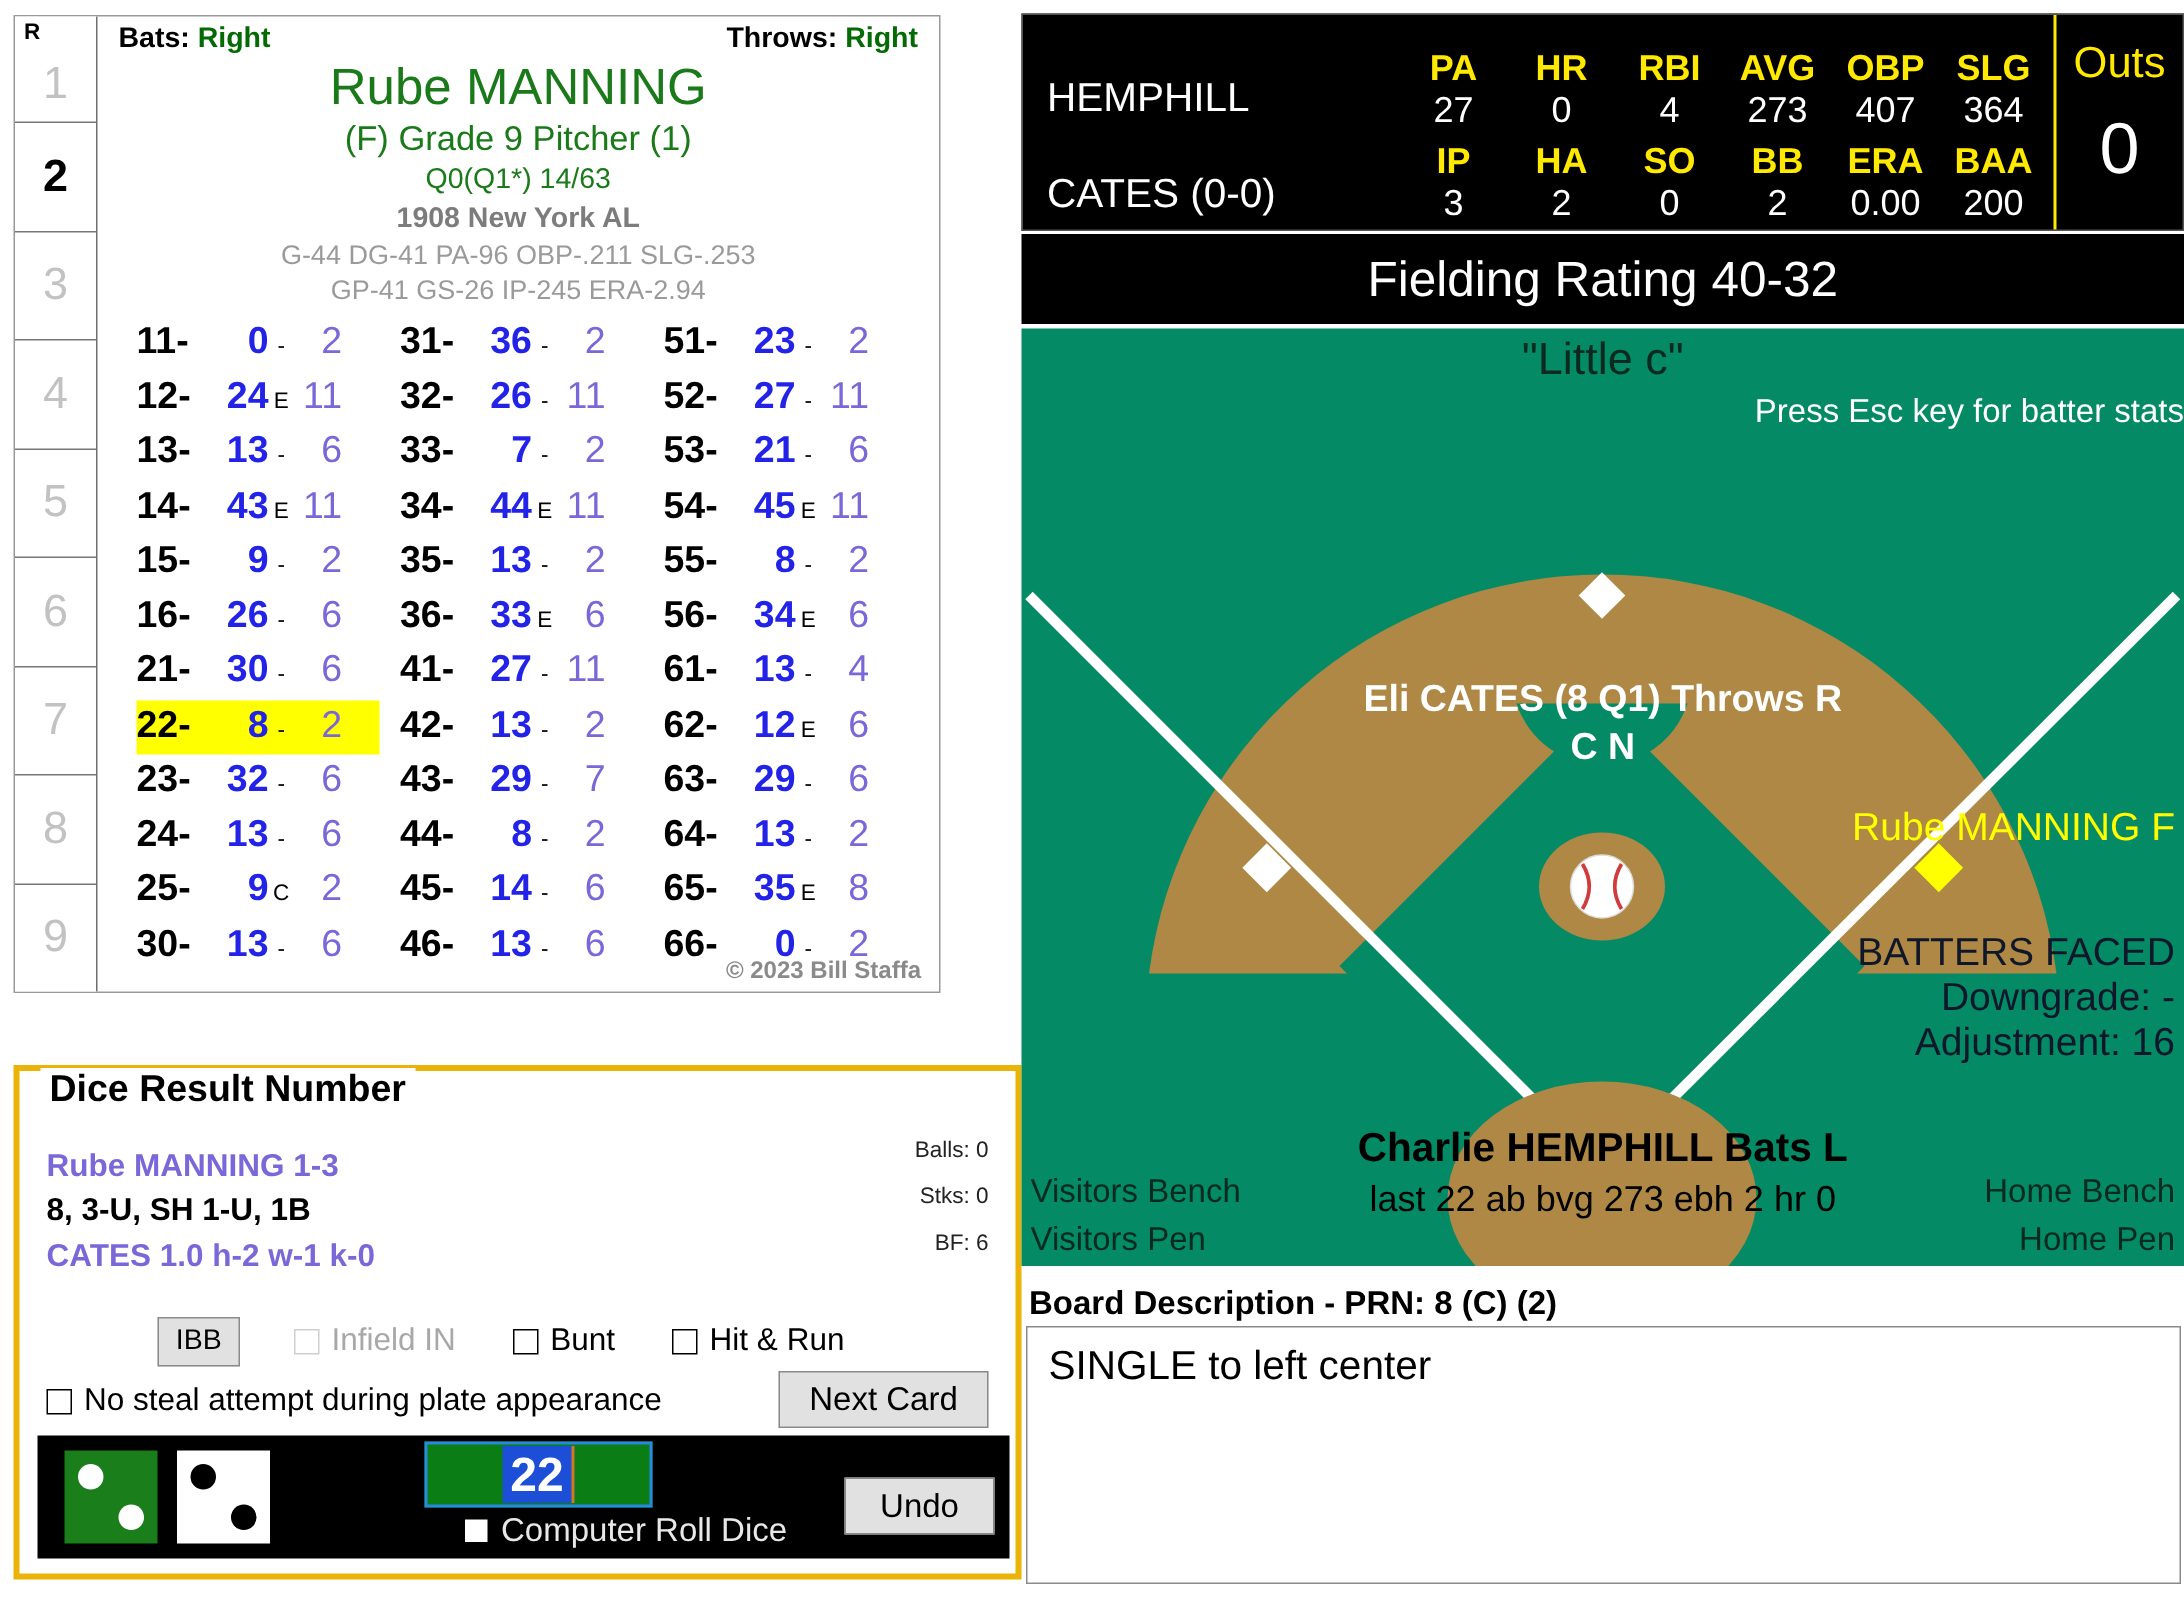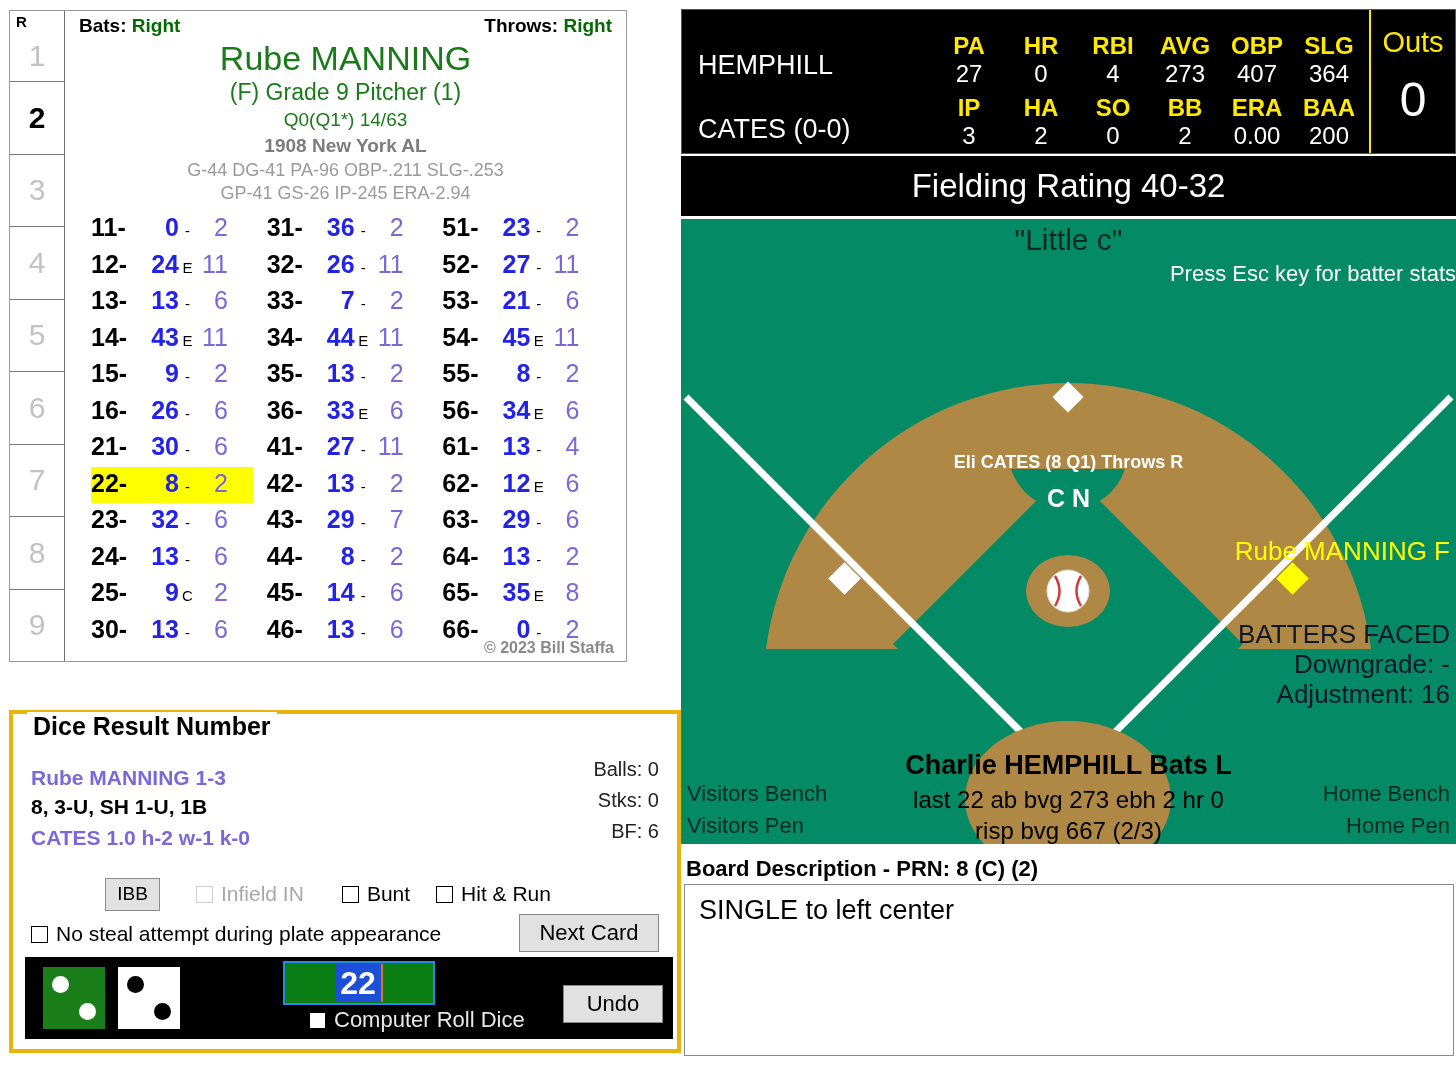--- a/index.html
+++ b/index.html
@@ -83,21 +83,21 @@
   #drn-title {
     position: absolute; left: 14px; top: -2px;
     font-size: 25px; font-weight: bold; color: #000;
     background: #fff; padding: 0 6px;
   }
   .res-line { position: absolute; left: 18px; font-size: 21px; white-space: nowrap; }
   #res1 { top: 52px; color: #7b68d8; font-weight: bold; }
   #res2 { top: 81px; color: #000; font-weight: bold; }
   #res3 { top: 112px; color: #7b68d8; font-weight: bold; }
 
-  .count-line { position: absolute; right: 18px; font-size: 20px; color: #222; }
+  .count-line { position: absolute; right: 18px; font-size: 15px; color: #222; }
   #cnt1 { top: 44px; }
   #cnt2 { top: 75px; }
   #cnt3 { top: 106px; }
 
   #opt-row { position: absolute; left: 0; top: 160px; width: 100%; height: 40px;
              display: flex; align-items: center; padding-left: 92px; gap: 0px; }
   #ibb-btn {
     width: 55px; height: 33px; background: #e1e1e1; border: 1px solid #8a8a8a;
     font-size: 19px; color: #000; display: flex; align-items: center; justify-content: center;
     font-family: "Liberation Sans", sans-serif;
@@ -191,21 +191,21 @@
   #ballfield {
     position: absolute; left: 681px; top: 219px;
     width: 775px; height: 625px;
     background: #058a66;
     overflow: hidden;
   }
   #ballfield svg { position: absolute; left: 0; top: 0; }
   .fld-text { position: absolute; white-space: nowrap; }
   #little-c { top: 4px; width: 100%; text-align: center; font-size: 30px; color: #0b2a1f; }
   #esc-hint { top: 42px; width: 100%; text-align: right; font-size: 22px; color: #ffffff; font-weight: normal; }
-  #pitcher-line { top: 233px; width: 100%; text-align: center; font-size: 18px; color: #ffffff; font-weight: bold; }
+  #pitcher-line { top: 233px; width: 100%; text-align: center; font-size: 25px; color: #ffffff; font-weight: bold; }
   #pitcher-line2 { top: 265px; width: 100%; text-align: center; font-size: 25px; color: #ffffff; font-weight: bold; }
   #fielder-1b { top: 317px; right: 6px; font-size: 26px; color: #ffff00; }
   #bf-block { right: 6px; top: 400px; text-align: right; color: #0f172a; font-size: 26px; line-height: 30px; }
   #batter-name { top: 531px; width: 100%; text-align: center; font-size: 27px; color: #000; font-weight: bold; }
   #batter-l1 { top: 567px; width: 100%; text-align: center; font-size: 24px; color: #000; }
   #batter-l2 { top: 598px; width: 100%; text-align: center; font-size: 24px; color: #000; }
   #vis-bench { left: 6px; top: 562px; font-size: 22px; color: #062a20; }
   #vis-pen   { left: 6px; top: 594px; font-size: 22px; color: #062a20; }
   #home-bench{ right: 6px; top: 562px; font-size: 22px; color: #062a20; }
   #home-pen  { right: 6px; top: 594px; font-size: 22px; color: #062a20; }
@@ -491,21 +491,21 @@
     <div id="opt-row">
       <div id="ibb-btn">IBB</div>
       <div class="cbx-wrap disabled" style="margin-left:36px">
         <span class="cbx"></span>
         <span>Infield IN</span>
       </div>
       <div class="cbx-wrap" style="margin-left:38px">
         <span class="cbx"></span>
         <span>Bunt</span>
       </div>
-      <div class="cbx-wrap" style="margin-left:26px">
+      <div class="cbx-wrap" style="margin-left:38px">
         <span class="cbx"></span>
         <span>Hit &amp; Run</span>
       </div>
     </div>
 
     <div id="nosteal-row" class="cbx-wrap">
       <span class="cbx"></span>
       <span>No steal attempt during plate appearance</span>
     </div>
     <div id="nextcard-btn">Next Card</div>
@@ -605,21 +605,20 @@
     <div class="fld-text" id="fielder-1b">Rube MANNING F</div>
 
     <div class="fld-text" id="bf-block">
       <div>BATTERS FACED</div>
       <div>Downgrade: -</div>
       <div>Adjustment: 16</div>
     </div>
 
     <div class="fld-text" id="batter-name">Charlie HEMPHILL Bats L</div>
     <div class="fld-text" id="batter-l1">last 22 ab bvg 273 ebh 2 hr 0</div>
-    <div class="fld-text" id="batter-l2">risp bvg 667 (2/3)</div>
 
     <div class="fld-text" id="vis-bench">Visitors Bench</div>
     <div class="fld-text" id="vis-pen">Visitors Pen</div>
     <div class="fld-text" id="home-bench">Home Bench</div>
     <div class="fld-text" id="home-pen">Home Pen</div>
   </div>
 
   <div id="board-label">Board Description - PRN: 8 (C) (2)</div>
   <div id="board-box">
     <div id="board-text">SINGLE to left center</div>

